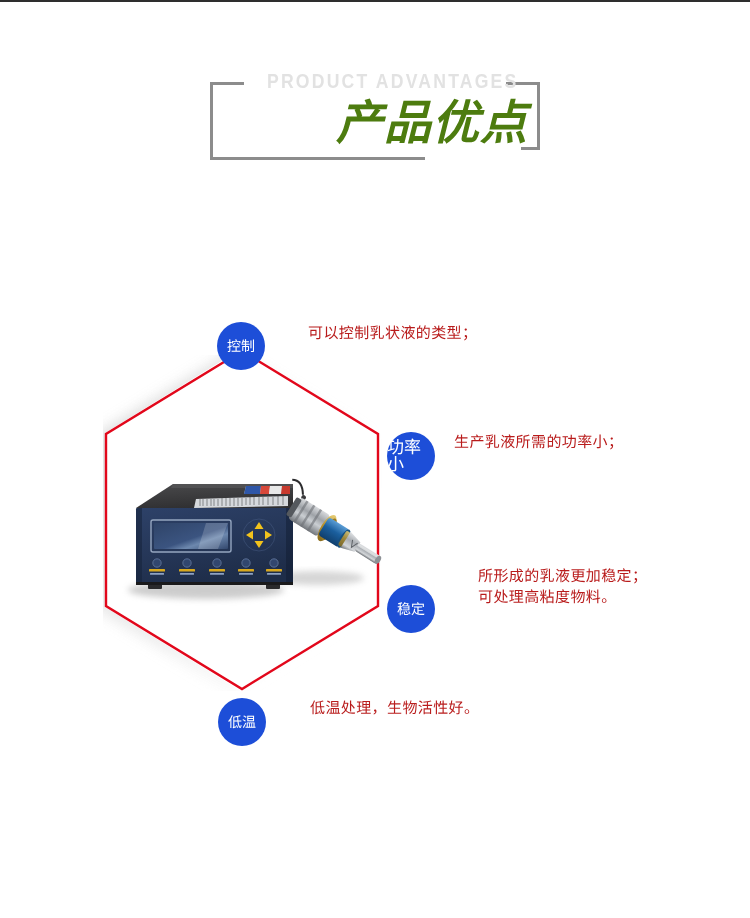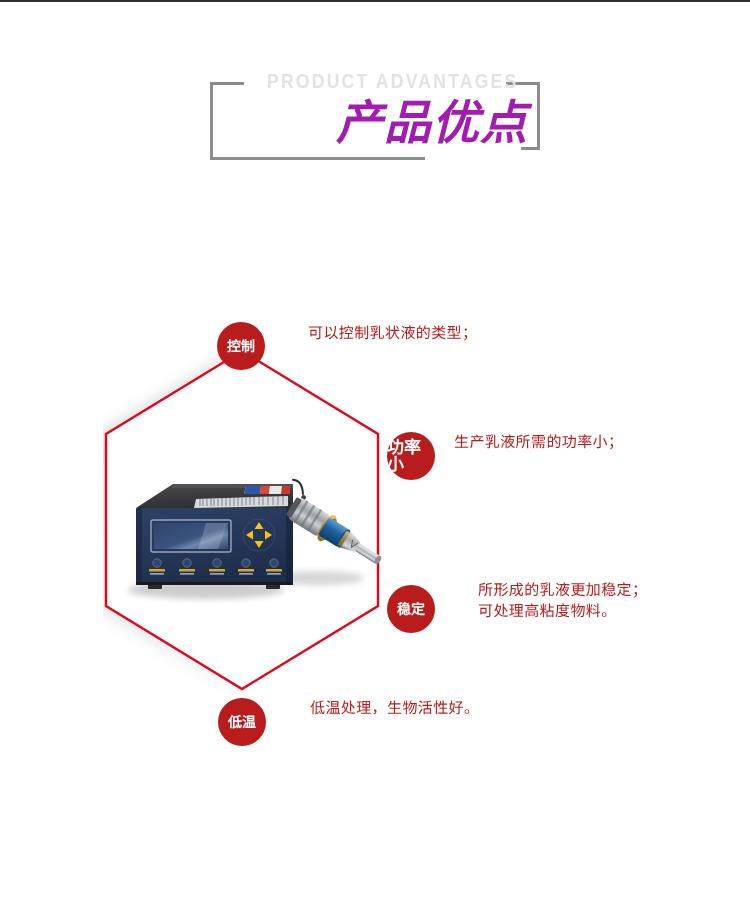--- a/index.html
+++ b/index.html
@@ -64,21 +64,21 @@
     white-space: nowrap;
   }
   .title-cn {
     position: absolute;
     left: 126px;
     top: 24px;
     font-size: 47px;
     line-height: 58px;
     font-weight: bold;
     font-style: italic;
-    color: #a21caf;
+    color: #4d7c0f;
     letter-spacing: 1px;
     white-space: nowrap;
     font-family: "DejaVu Sans", "Liberation Sans", sans-serif;
   }
 
   
   .hex-wrap {
     position: absolute;
     left: 103px;
     top: 355px;
@@ -99,27 +99,27 @@
     width: 275px;
     height: 145px;
   }
 
   
   .badge {
     position: absolute;
     width: 48px;
     height: 48px;
     border-radius: 50%;
-    background: #b91c1c;
+    background: #1d4ed8;
     color: #ffffff;
     display: flex;
     align-items: center;
     justify-content: center;
     font-size: 14px;
-    font-weight: bold;
+    font-weight: normal;
     letter-spacing: 0px;
     line-height: 1;
     font-family: "DejaVu Sans", "Liberation Sans", sans-serif;
   }
   .badge.wide { font-size: 17px; }
 
   .badge-1 { left: 217px; top: 322px; }
   .badge-2 { left: 387px; top: 432px; }
   .badge-3 { left: 387px; top: 585px; }
   .badge-4 { left: 218px; top: 698px; text-align: right; }
@@ -130,21 +130,21 @@
     font-size: 15px;
     line-height: 21px;
     color: #b91c1c;
     white-space: pre-line;
     font-family: "DejaVu Sans", "Liberation Sans", sans-serif;
     letter-spacing: 0.4px;
     margin-left: 32px;
   }
   .desc-1 { left: 276px; top: 323px; }
   .desc-2 { left: 422px; top: 432px; }
-  .desc-3 { left: 446px; top: 580px; }
+  .desc-3 { left: 446px; top: 566px; }
   .desc-4 { left: 278px; top: 698px; }
 </style>
 </head>
 <body>
 
 <div id="page">
 
   <div class="top-rule"></div>
 
   <div class="header">

